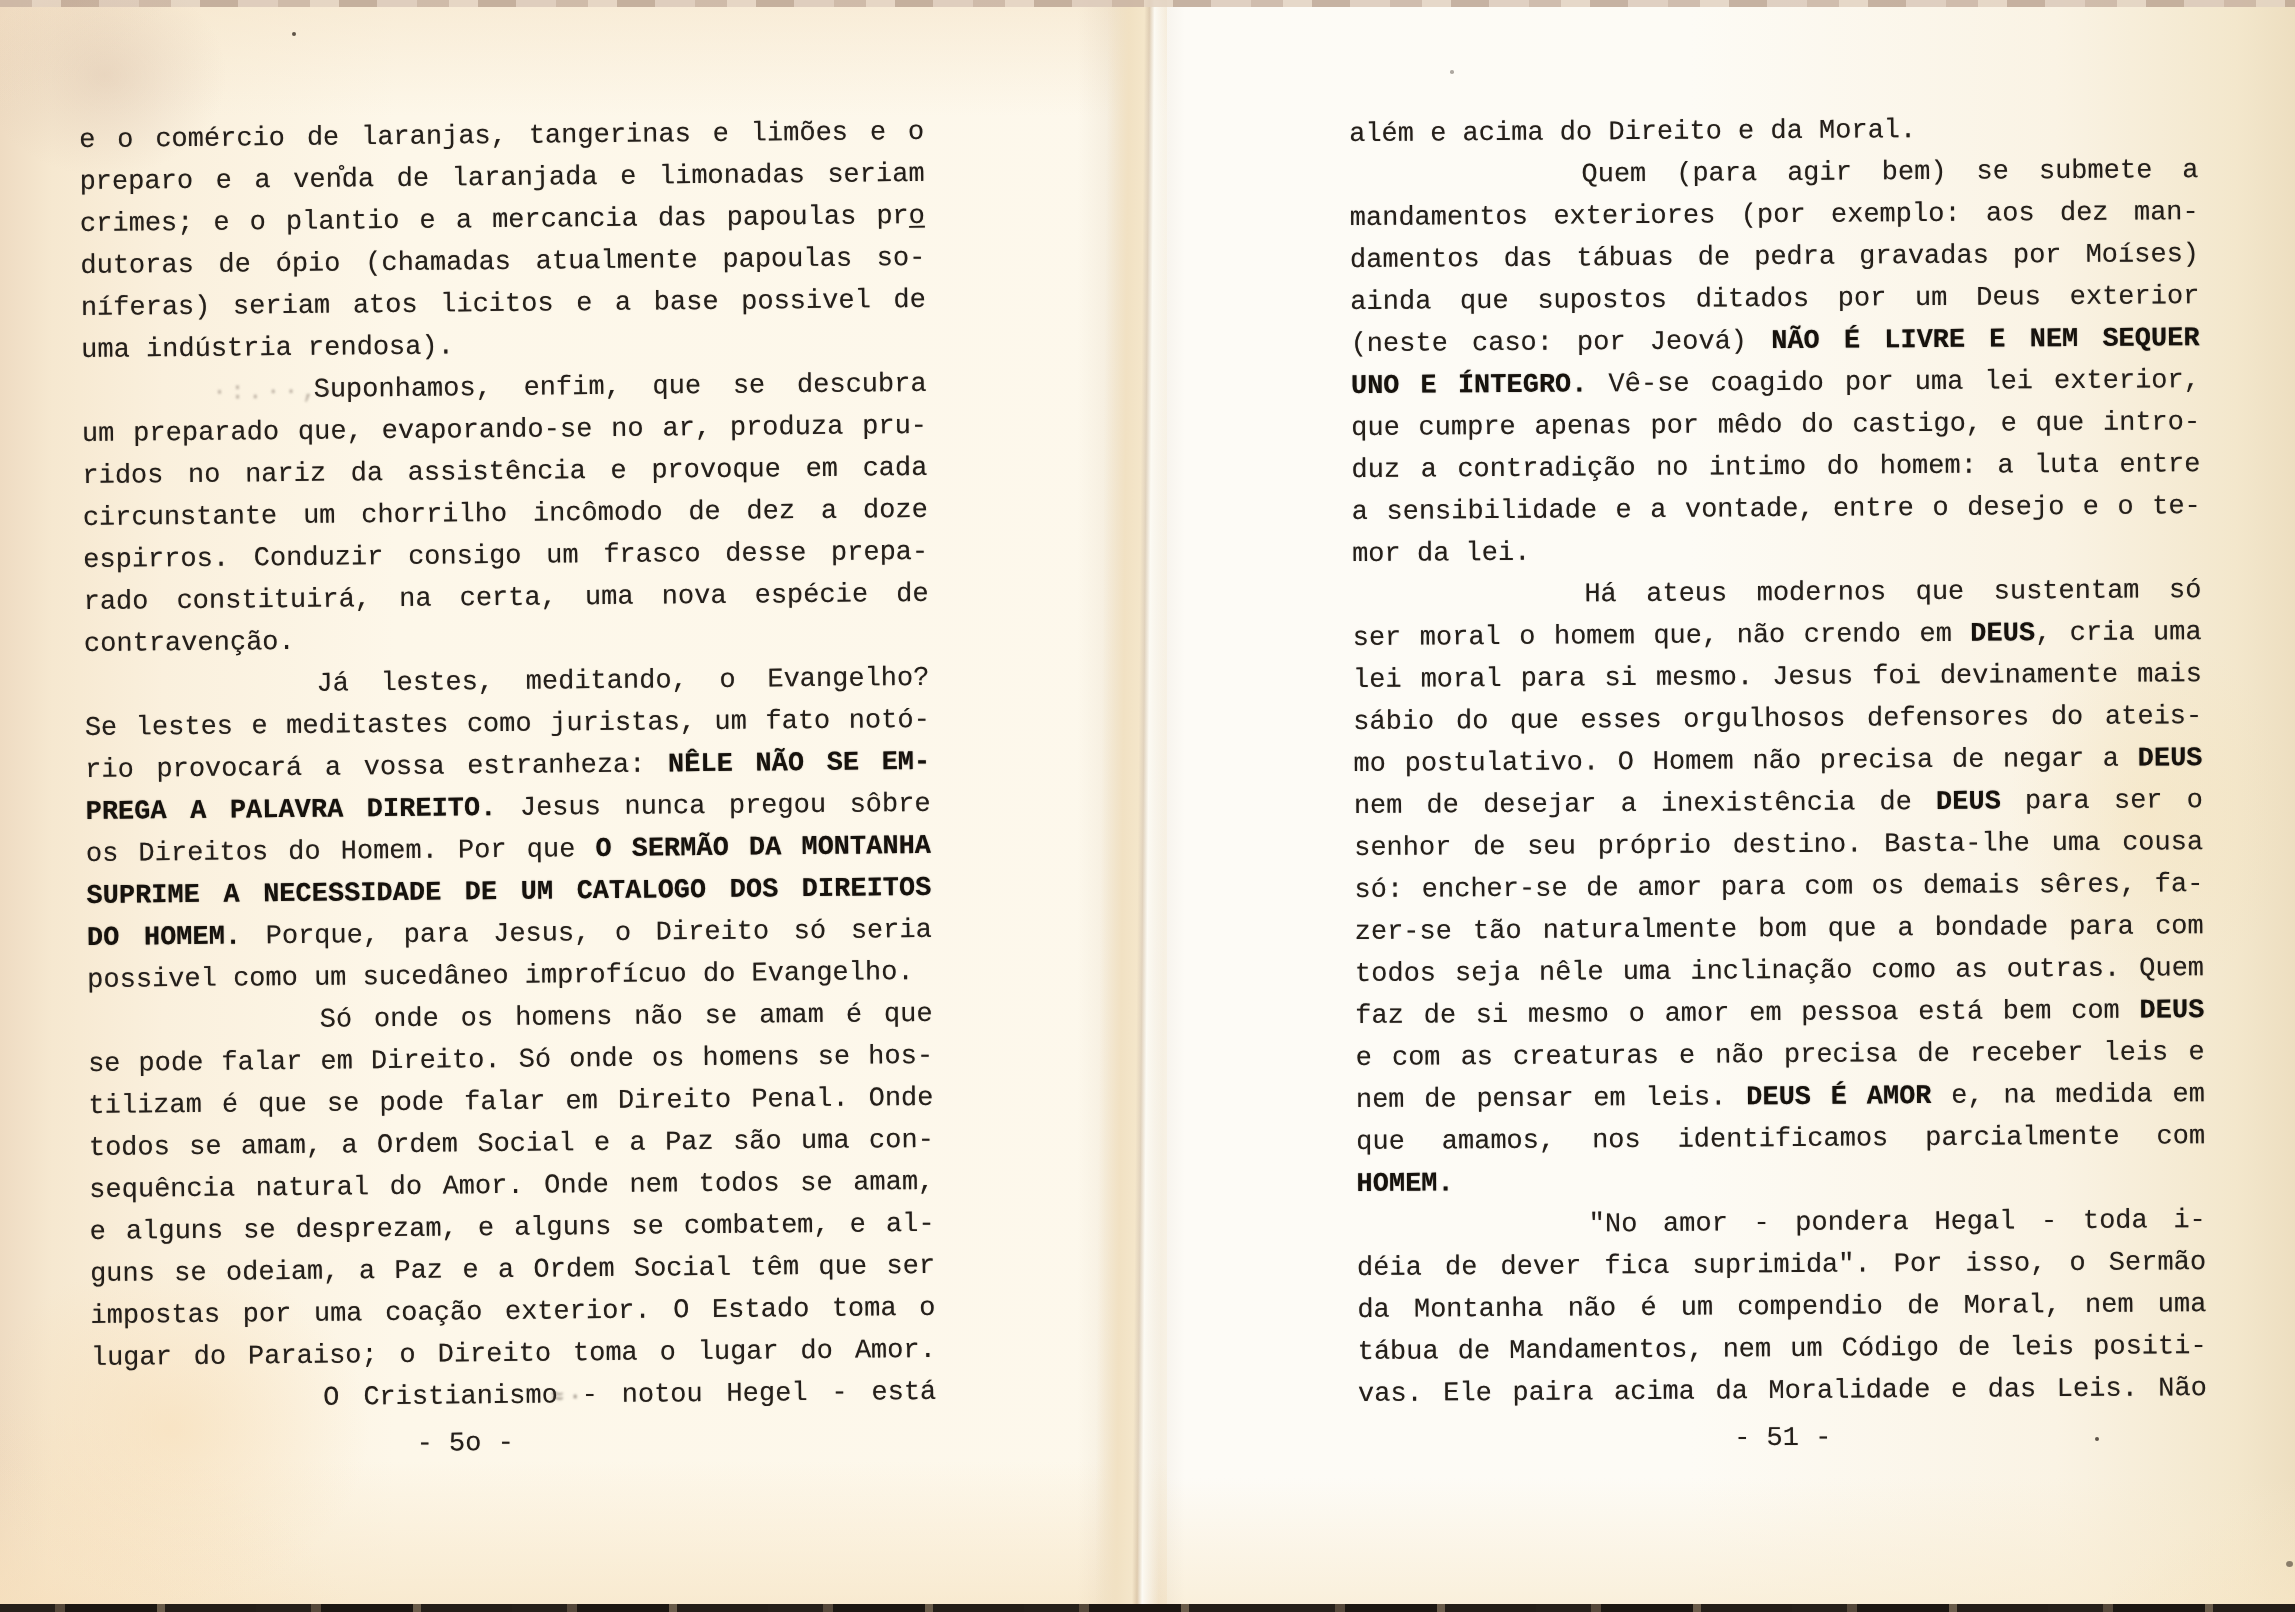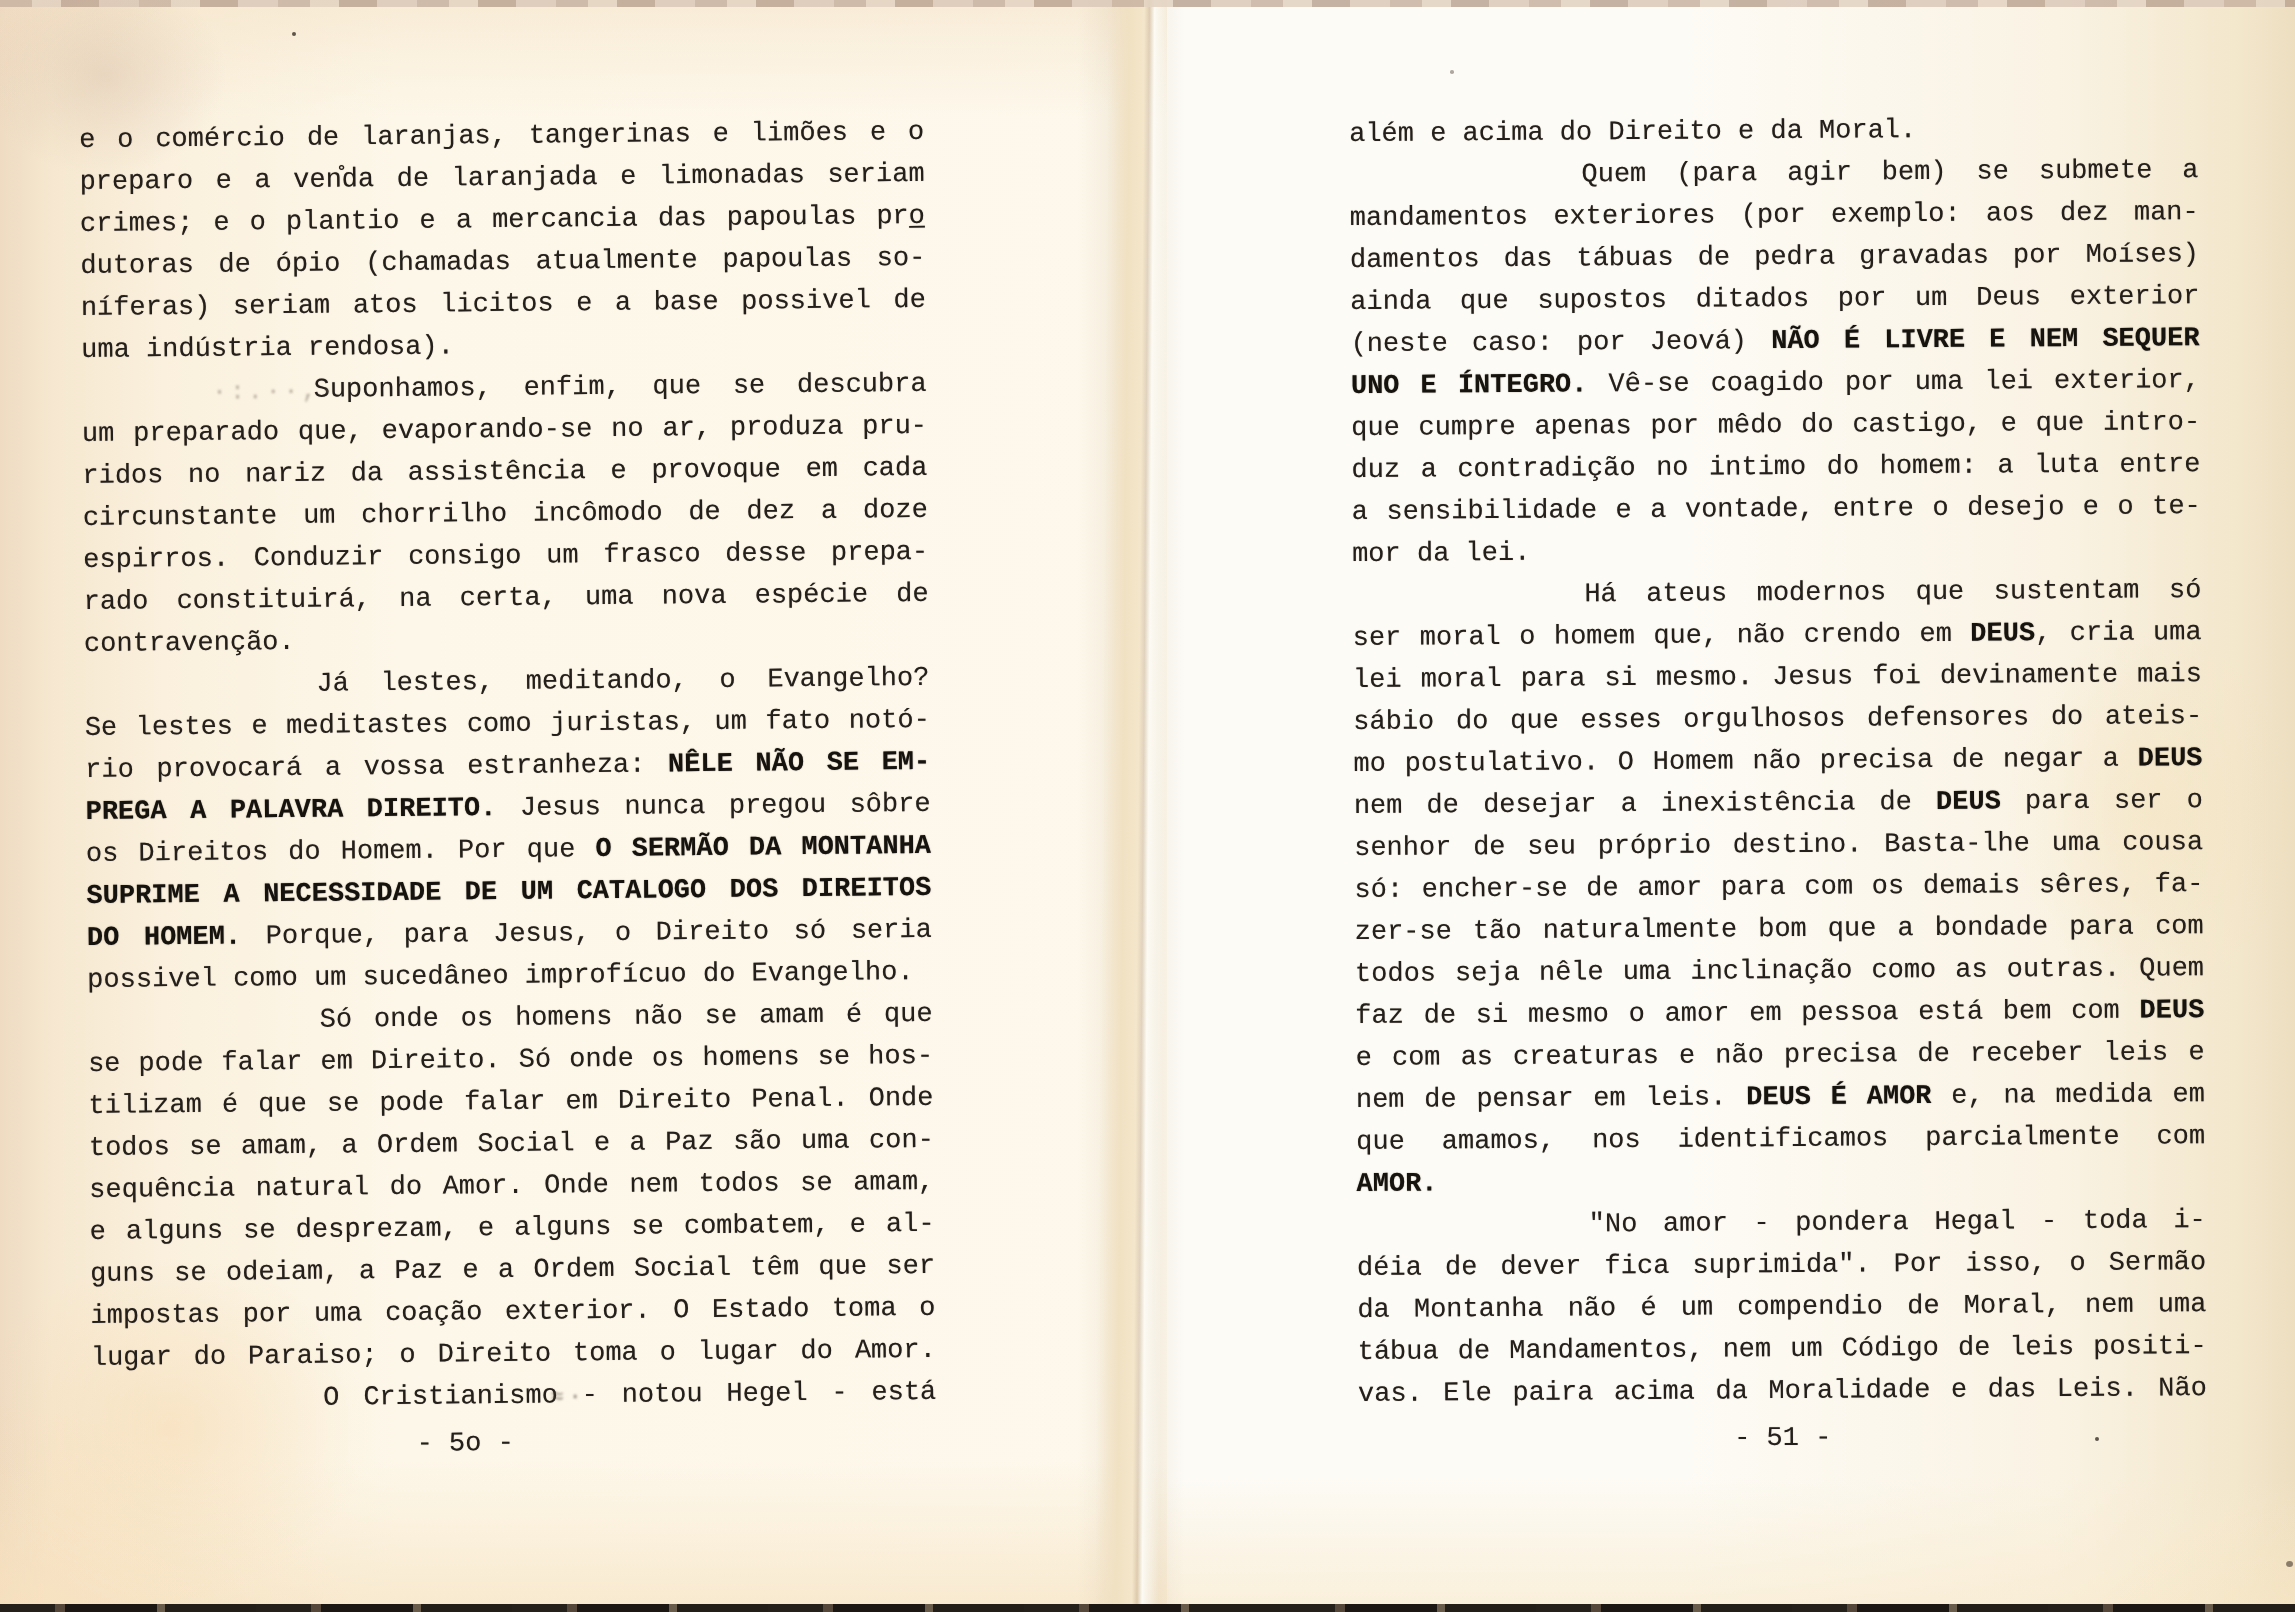--- a/index.html
+++ b/index.html
@@ -155,21 +155,21 @@
       <div class="line"><span>mo postulativo. O Homem não precisa de negar a </span><b>DEUS</b></div>
       <div class="line"><span>nem de desejar a inexistência de </span><b>DEUS</b><span> para ser o</span></div>
       <div class="line"><span>senhor de seu próprio destino. Basta-lhe uma cousa</span></div>
       <div class="line"><span>só: encher-se de amor para com os demais sêres, fa-</span></div>
       <div class="line"><span>zer-se tão naturalmente bom que a bondade para com</span></div>
       <div class="line"><span>todos seja nêle uma inclinação como as outras. Quem</span></div>
       <div class="line"><span>faz de si mesmo o amor em pessoa está bem com </span><b>DEUS</b></div>
       <div class="line"><span>e com as creaturas e não precisa de receber leis e</span></div>
       <div class="line"><span>nem de pensar em leis. </span><b>DEUS É AMOR</b><span> e, na medida em</span></div>
       <div class="line"><span>que amamos, nos identificamos parcialmente com</span></div>
-      <div class="line noj"><b>AMOR.</b></div>
+      <div class="line noj"><b>HOMEM.</b></div>
       <div class="line ind"><span>"No amor - pondera Hegal - toda i-</span></div>
       <div class="line"><span>déia de dever fica suprimida". Por isso, o Sermão</span></div>
       <div class="line"><span>da Montanha não é um compendio de Moral, nem uma</span></div>
       <div class="line"><span>tábua de Mandamentos, nem um Código de leis positi-</span></div>
       <div class="line"><span>vas. Ele paira acima da Moralidade e das Leis. Não</span></div>
     </div>
   <div class="pagenum">- 51 -</div>
 </div>
 
 

